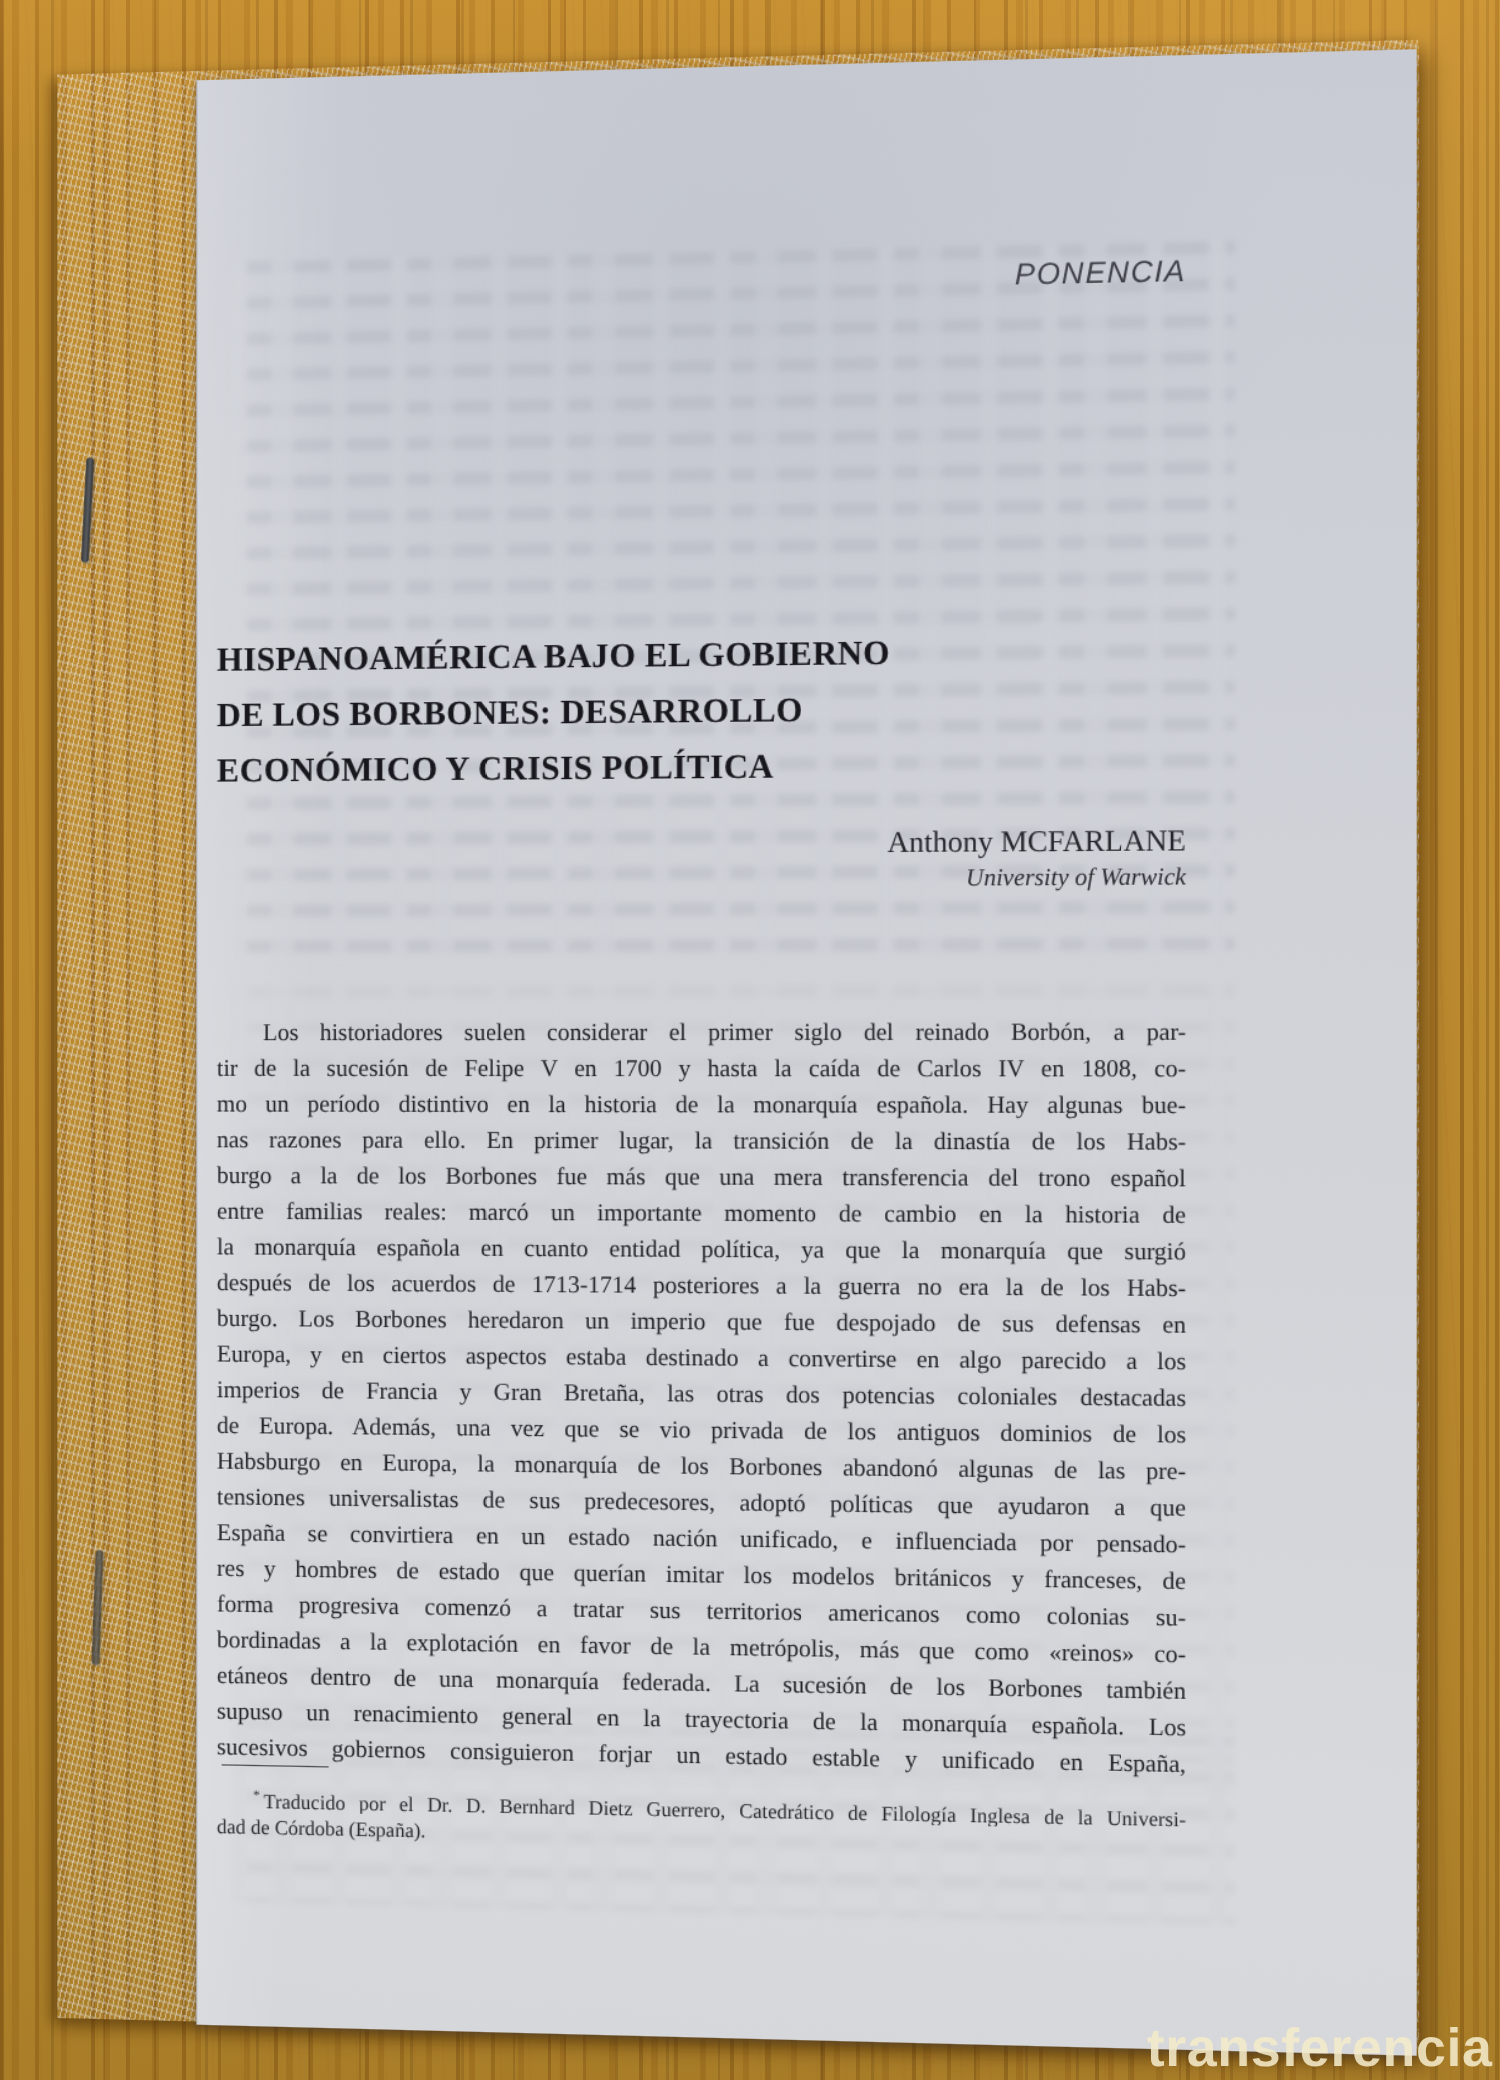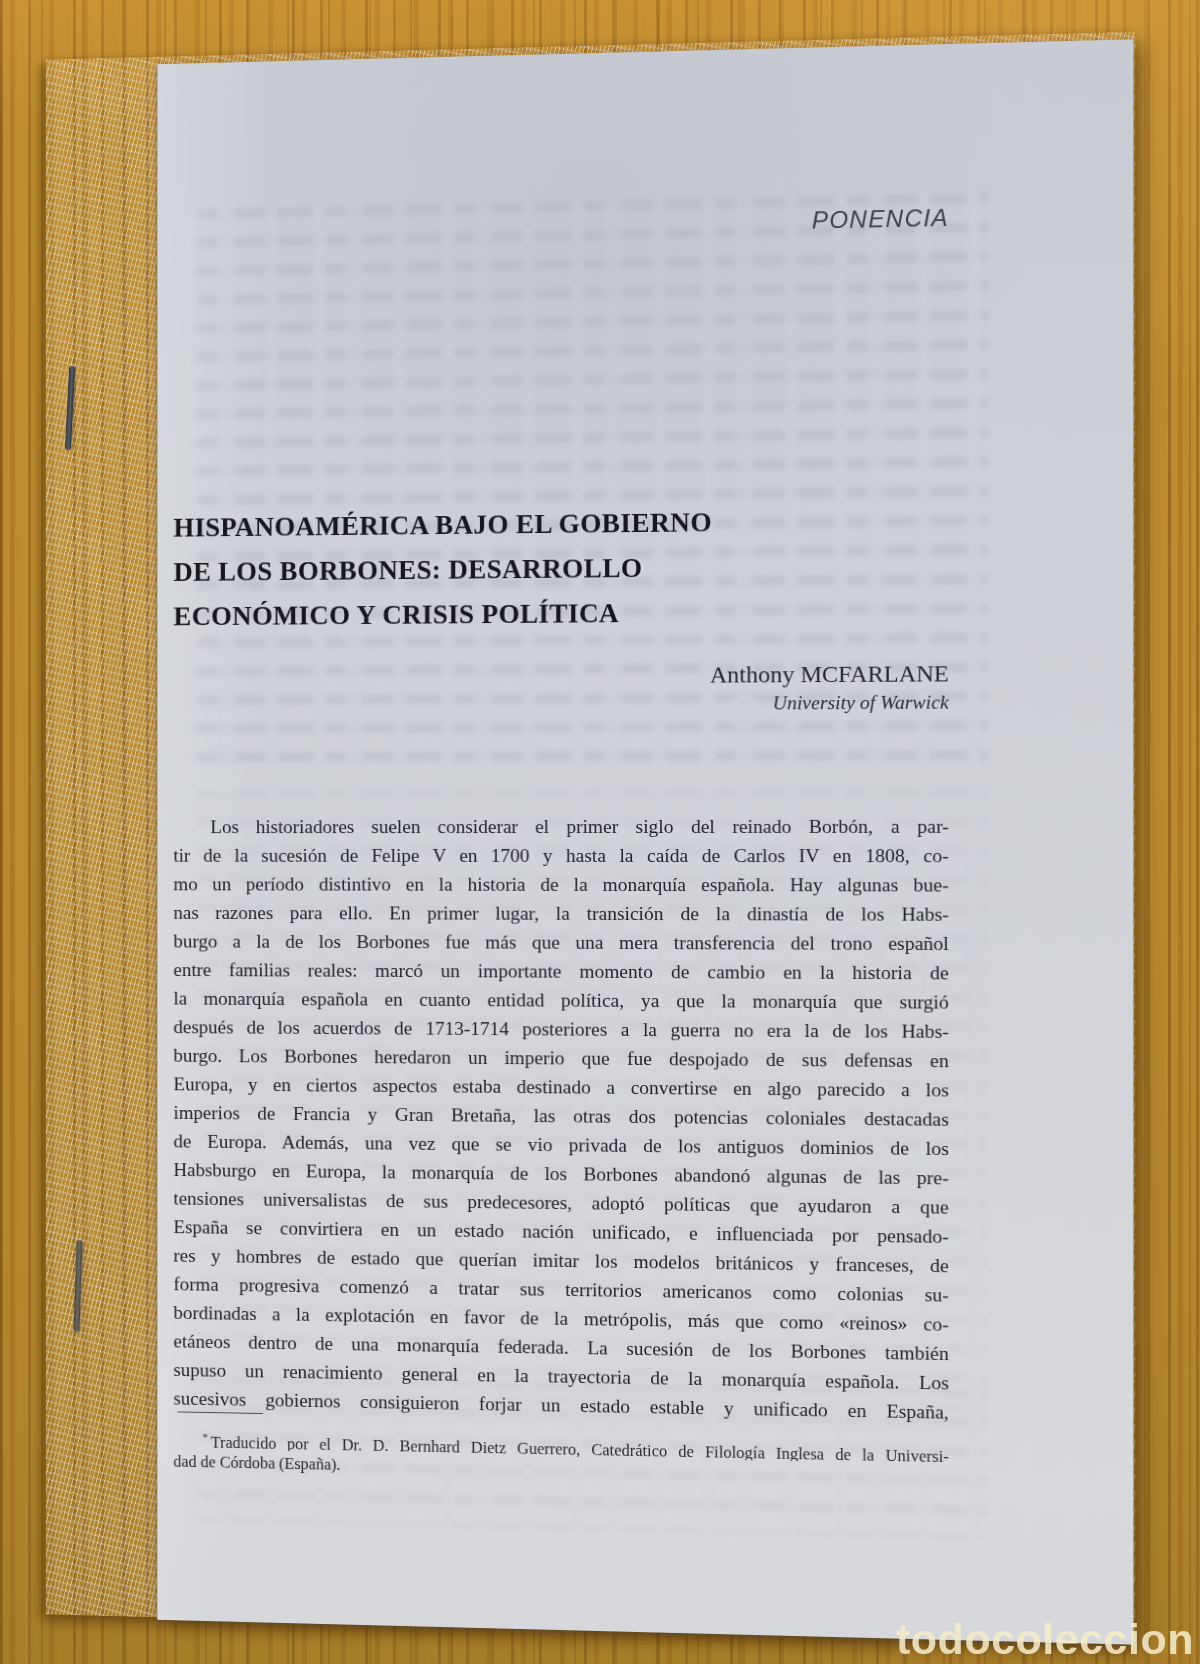--- a/index.html
+++ b/index.html
@@ -168,14 +168,14 @@
           <span class="fn-marker">*</span><span>Traducido por el Dr. D. Bernhard Dietz Guerrero, Catedrático de Filología Inglesa de la Universi-</span>
         </div>
         <div class="fn-line2">dad de Córdoba (España).</div>
       </div>
     </div>
   </div>
 
   <div class="staple staple-top"></div>
   <div class="staple staple-bottom"></div>
 
-  <div class="watermark">todocoleccion</div>
+  <div class="watermark">transferencia</div>
 </div>
 
 </body></html>

